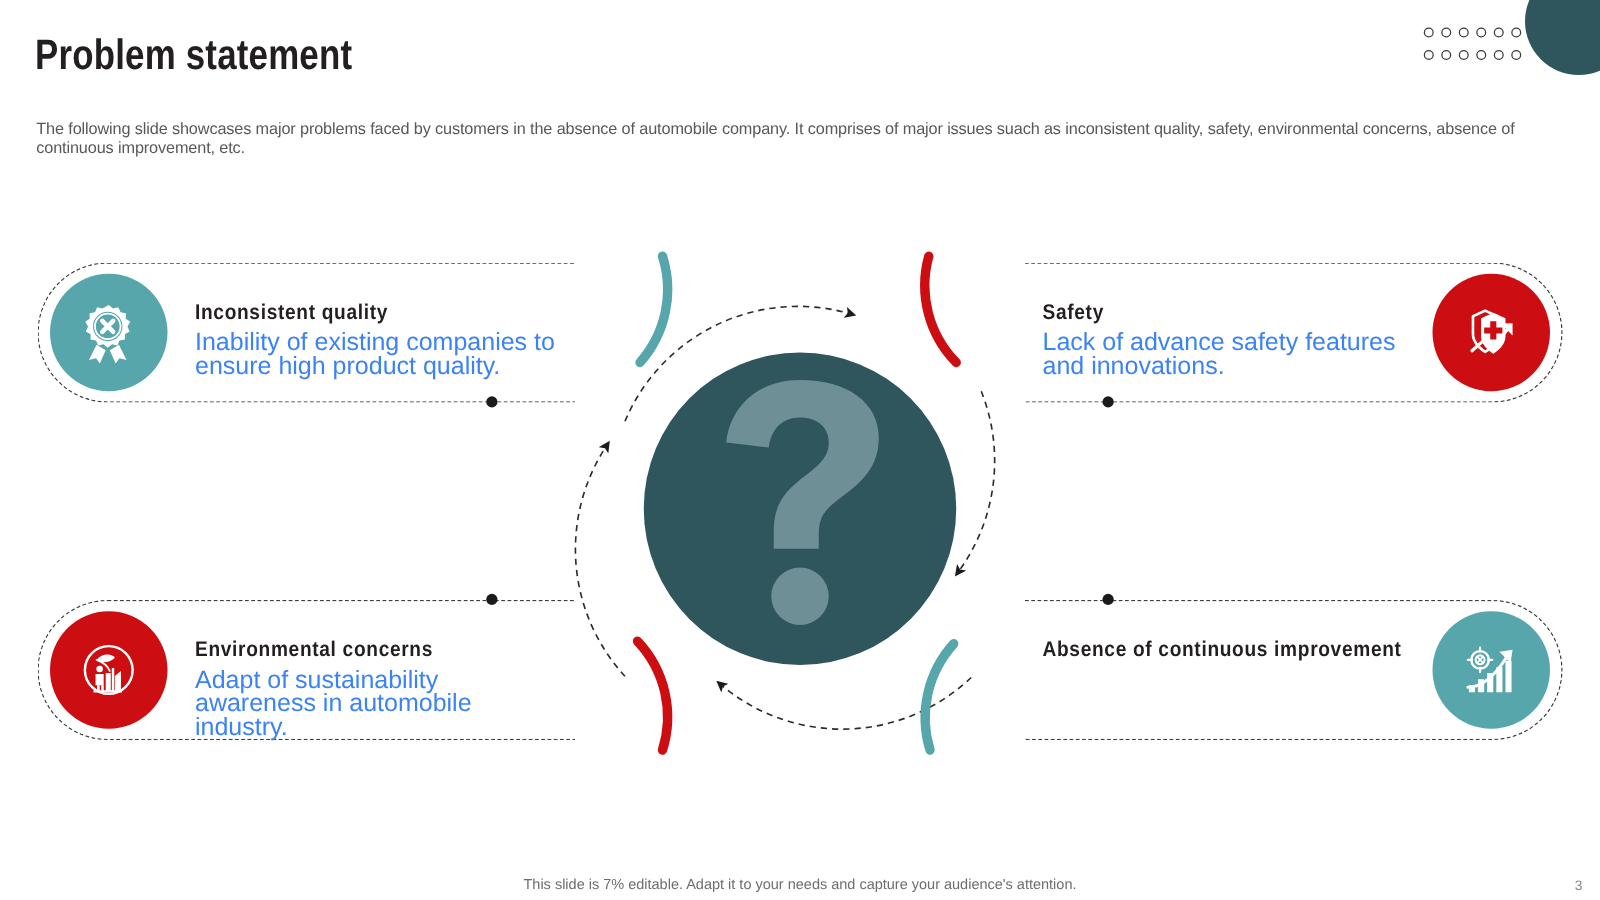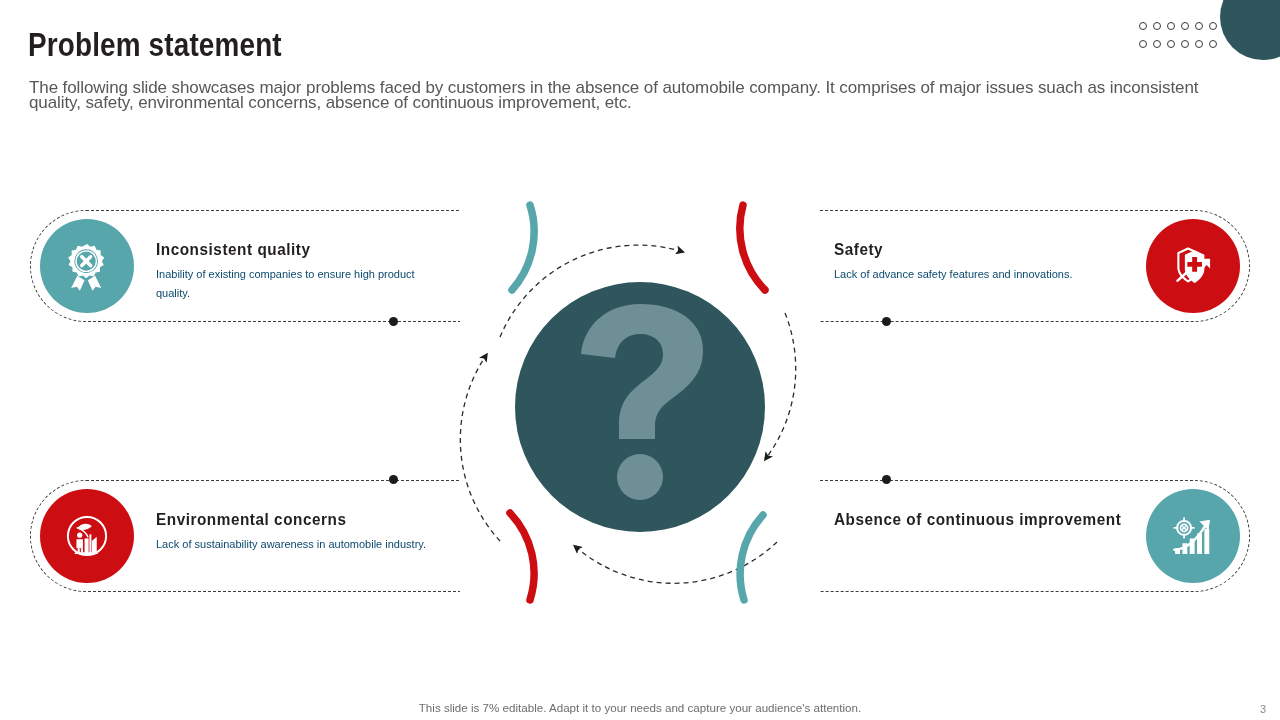--- a/index.html
+++ b/index.html
@@ -26,23 +26,23 @@
     font-weight: bold;
     letter-spacing: 0.2px;
     color: #231f20;
     transform: scaleX(0.82);
     transform-origin: left center;
     white-space: nowrap;
   }
   #page-subtitle {
     position: absolute;
     left: 29px;
-    top: 81px;
+    top: 96px;
     width: 1185px;
-    font-size: 17px;
+    font-size: 13px;
     line-height: 14.5px;
     color: #58585a;
     letter-spacing: -0.1px;
   }
 
   
   .corner-blob {
     position: absolute;
     right: -26px;
     top: -26px;
@@ -120,23 +120,23 @@
     font-size: 17px;
     font-weight: bold;
     color: #231f20;
     letter-spacing: 0.6px;
     transform: scaleX(0.9);
     transform-origin: left center;
     white-space: nowrap;
     margin-bottom: 5px;
   }
   .card-desc {
-    font-size: 11px;
+    font-size: 20px;
     line-height: 19px;
-    color: #0c4a6e;
+    color: #3b82f6;
   }
 
   
   .term-dot {
     position: absolute;
     width: 9px;
     height: 9px;
     border-radius: 50%;
     background: #1b1b1b;
   }
@@ -239,21 +239,21 @@
       <path d="M19 36 h8 v11 h-8 z" fill="#ffffff"></path>
       <path d="M20.5 47 h2.6 v6 h-2.6 z M24.5 47 h2.6 v6 h-2.6 z" fill="#ffffff"></path>
       <path d="M29 35 h5 v18 h-5 z" fill="#ffffff"></path>
       <path d="M35 30 h2.4 v23 h-2.4 z" fill="#ffffff"></path>
       <path d="M38 38 l6 -5 v20 h-6 z" fill="#ffffff"></path>
       <path d="M17 52 h28 v2.2 h-28 z" fill="#ffffff"></path>
     </svg>
   </div>
   <div class="text-block">
     <div class="card-title">Environmental concerns</div>
-    <div class="card-desc">Lack of sustainability awareness in automobile industry.</div>
+    <div class="card-desc">Adapt of sustainability awareness in automobile industry.</div>
   </div>
 </div>
 <div class="term-dot" style="left:389px; top:475px;"></div>
 
 <div class="card right" style="left:820px; top:480px;">
   <div class="pill"></div>
   <div class="icon-circle" style="background:#56a6ab;">
     <svg viewBox="0 0 64 64" fill="none">
       <path d="M10 54 h6 v-7 h-6 z M19 54 h6 v-13 h-6 z M28 54 h6 v-19 h-6 z
                M37 54 h6 v-25 h-6 z M46 54 h6 v-31 h-6 z" fill="#ffffff"></path>

